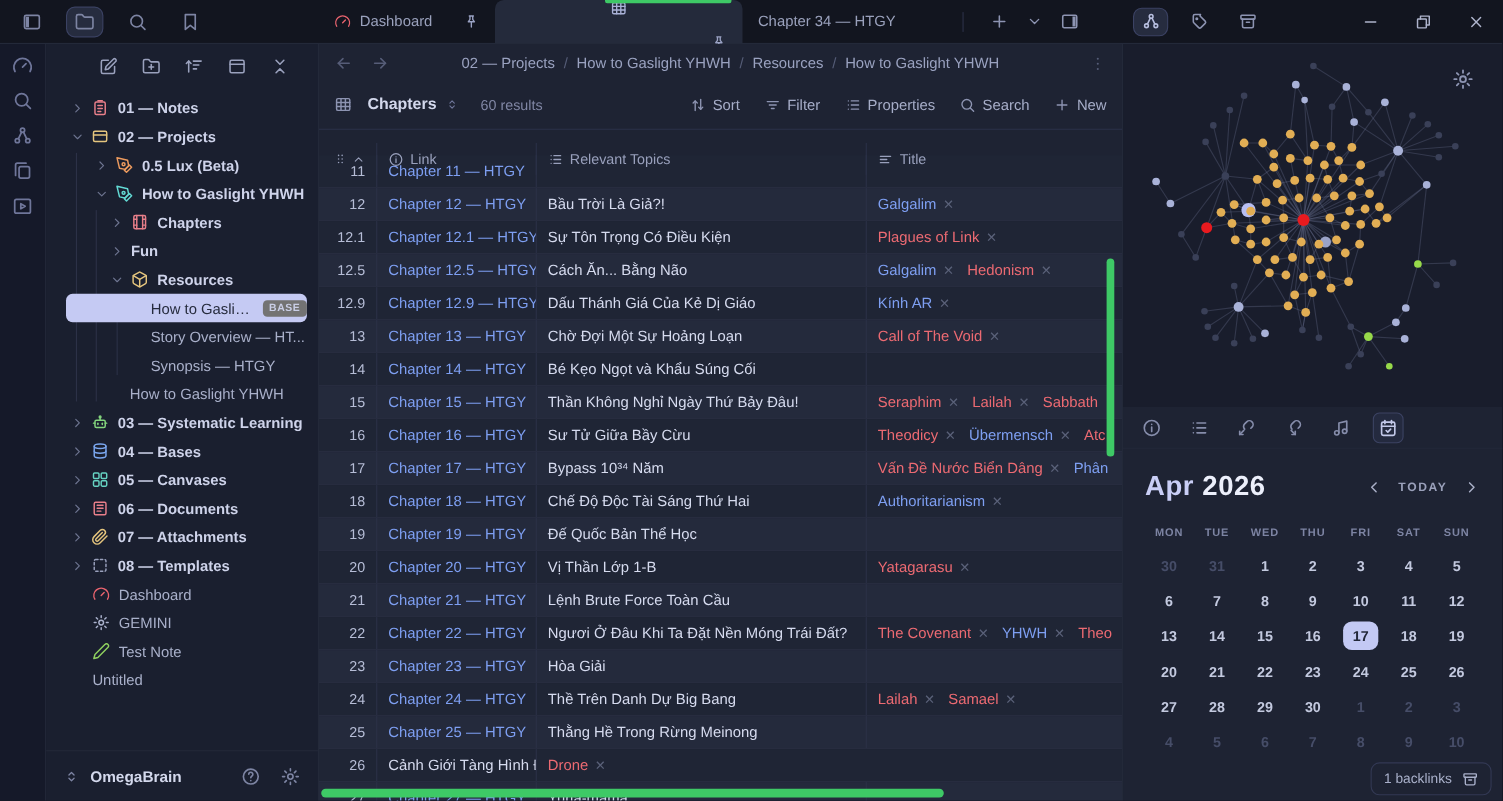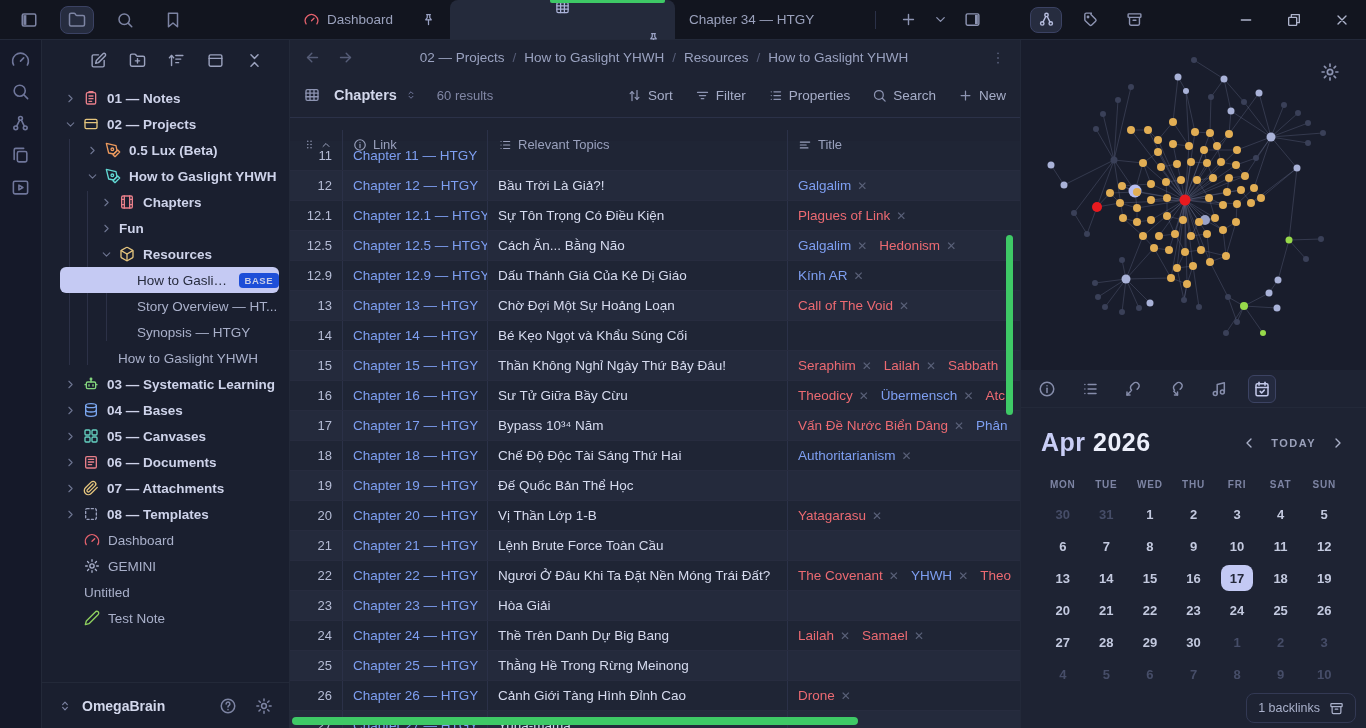--- a/index.html
+++ b/index.html
@@ -34,21 +34,21 @@
   .side-actions { display:flex; align-items:center; gap:22px; padding:12px 0 10px 48px; color:#9aa1bd; }
   .tree { position:relative; margin-top:6px; height:546px; overflow:hidden; }
   .guide { position:absolute; width:1px; background:#2c3147; }
   .trow { position:relative; display:flex; align-items:center; height:26px; white-space:nowrap; cursor:default; }
   .trow .chev { width:14px; margin-right:5px; color:#6d7490; flex:0 0 auto; display:flex; }
   .trow .ticon { width:17px; margin-right:7px; flex:0 0 auto; display:flex; }
   .trow .tlabel { font-size:13.5px; color:#a9b0ca; overflow:hidden; text-overflow:ellipsis; }
   .trow.bold .tlabel { font-weight:700; color:#ced3ea; }
   .trow.sel { background:#c5caf3; border-radius:6px; margin-left:18px; margin-right:10px; }
   .trow.sel .tlabel { color:#262b3d; }
-  .badge { background:#1d4ed8; color:#c9cee6; font-size:9.5px; font-weight:700; letter-spacing:.5px; border-radius:4px; padding:2px 6px; margin-left:8px; }
+  .badge { background:#737373; color:#c9cee6; font-size:9.5px; font-weight:700; letter-spacing:.5px; border-radius:4px; padding:2px 6px; margin-left:8px; }
   .vault { position:absolute; bottom:0; left:0; right:0; height:46px; border-top:1px solid #232939; display:flex; align-items:center; padding:0 16px; gap:10px;text-align:center; }
   .vault-name { font-weight:700; font-size:14px; color:#d3d8ec; }
   .vault .ic { color:#7d84a3; }
   .vault-right { margin-left:auto; display:flex; gap:18px; }
 
   
   .mainpane { position:absolute; top:40px; left:290px; width:730px; height:688px; background:#1e2333; }
   .crumbbar { height:35px; display:flex; align-items:center; padding:0 14px; color:#565d78; }
   .crumbs { flex:1; display:flex; justify-content:center; align-items:center; gap:8px; color:#9aa2c0; font-size:13.5px; white-space:nowrap; overflow:hidden; }
   .crumb-sep { color:#565d78; }
@@ -539,29 +539,29 @@
         <div class="trow" style="padding-left: 42px;">
           <span class="ic ticon" style="color: rgb(170, 177, 204);">
             <svg width="16" height="16" viewBox="0 0 24 24" fill="none" stroke="currentColor" stroke-width="2" stroke-linecap="round" stroke-linejoin="round">
               <circle cx="12" cy="12" r="3.2"></circle>
               <path d="M12 2.5v2.5M12 19v2.5M2.5 12H5M19 12h2.5M5.3 5.3l1.8 1.8M16.9 16.9l1.8 1.8M5.3 18.7l1.8-1.8M16.9 7.1l1.8-1.8"></path>
             </svg>
           </span>
           <span class="tlabel">GEMINI</span>
         </div>
         <div class="trow" style="padding-left: 42px;">
+          <span class="ic ticon" style="color: rgb(143, 208, 95);">
+            <svg width="16" height="16" viewBox="0 0 24 24" fill="none" stroke="currentColor" stroke-width="2" stroke-linecap="round" stroke-linejoin="round">
+              <path d="M17 3a2.85 2.85 0 1 1 4 4L7.5 20.5 2 22l1.5-5.5Z"></path>
+            </svg>
+          </span>
+          <span class="tlabel">Test Note</span>
+        </div>
+        <div class="trow" style="padding-left: 42px;">
           <span class="tlabel">Untitled</span>
-        </div>
-        <div class="trow" style="padding-left: 42px;">
-          <span class="ic ticon" style="color: rgb(143, 208, 95);">
-            <svg width="16" height="16" viewBox="0 0 24 24" fill="none" stroke="currentColor" stroke-width="2" stroke-linecap="round" stroke-linejoin="round">
-              <path d="M17 3a2.85 2.85 0 1 1 4 4L7.5 20.5 2 22l1.5-5.5Z"></path>
-            </svg>
-          </span>
-          <span class="tlabel">Test Note</span>
         </div>
       </div>
     <div class="vault">
       <span class="ic">
           <svg width="14" height="14" viewBox="0 0 24 24" fill="none" stroke="currentColor" stroke-width="2" stroke-linecap="round" stroke-linejoin="round">
             <path d="m8 9.5 4-4 4 4"></path>
             <path d="m8 14.5 4 4 4-4"></path>
           </svg>
         </span>
       <span class="vault-name">OmegaBrain</span>
@@ -971,23 +971,20 @@
           <div class="trowT light">
             <div class="cell-num">25</div>
             <div class="cell-link">
               <span>Chapter 25 — HTGY</span>
             </div>
             <div class="cell-title">Thằng Hề Trong Rừng Meinong</div>
             <div></div>
           </div>
           <div class="trowT dark">
             <div class="cell-num">26</div>
-            <div class="cell-link">
-              <span>Chapter 26 — HTGY</span>
-            </div>
             <div class="cell-title">Cảnh Giới Tàng Hình Đỉnh Cao</div>
             <div>
               <span class="chip r">
                 <span>Drone</span>
                 <span class="x">✕</span>
               </span>
             </div>
           </div>
           <div class="trowT light">
             <div class="cell-num">27</div>

